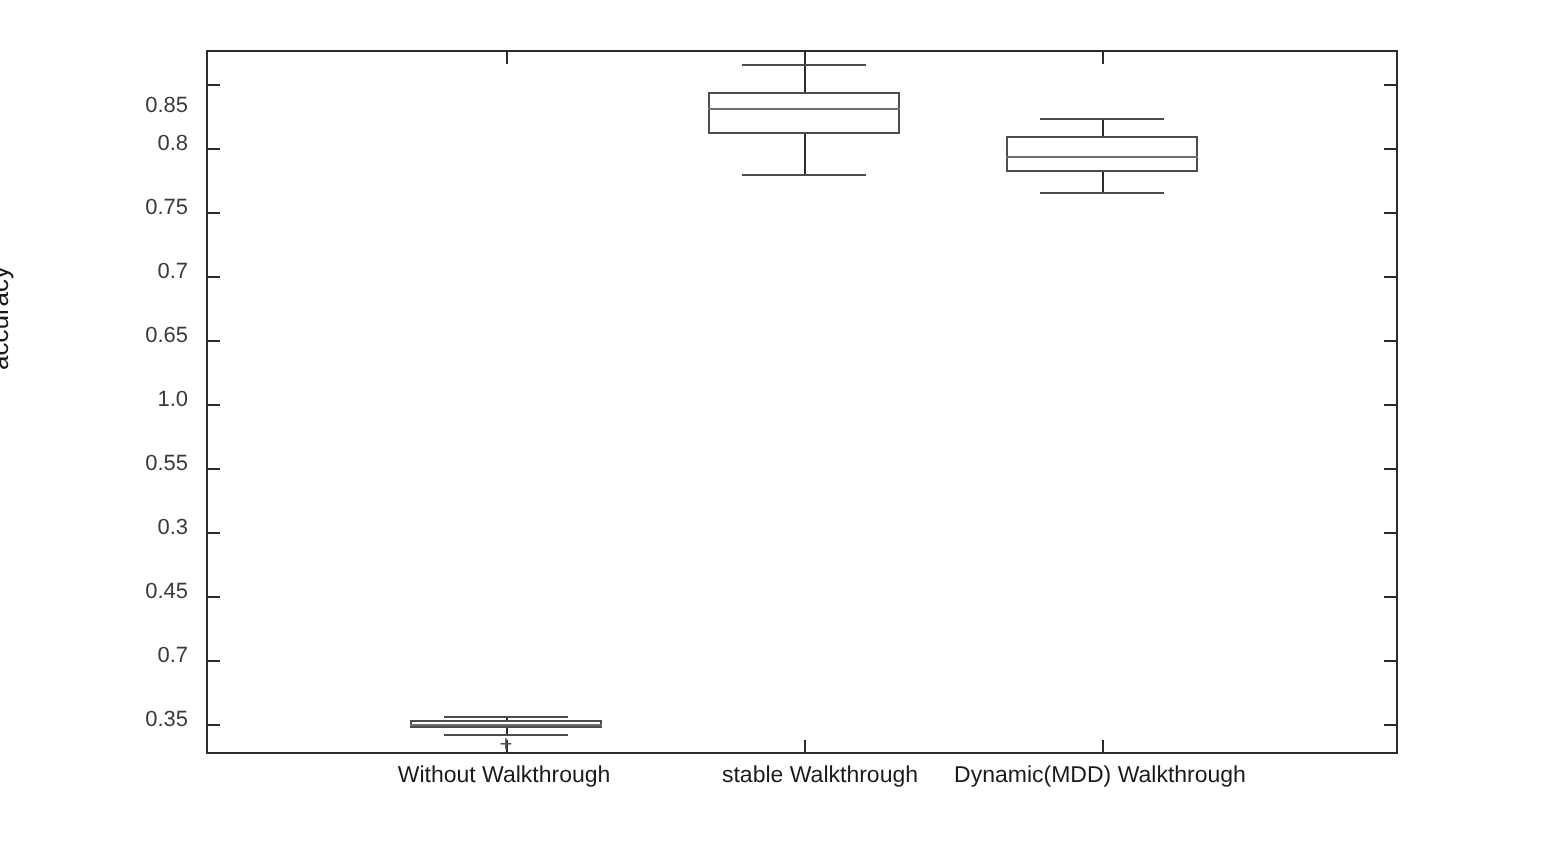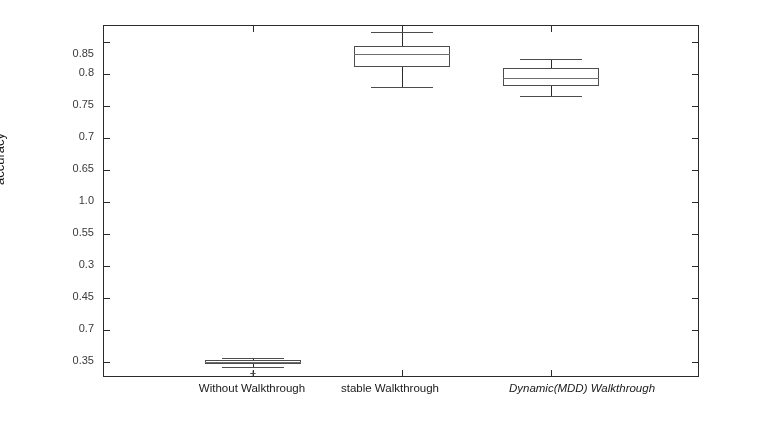--- a/index.html
+++ b/index.html
@@ -213,17 +213,17 @@
       <div class="y-tick-label" style="top: 227px;">0.55</div>
       <div class="y-tick-label" style="top: 195px;">1.0</div>
       <div class="y-tick-label" style="top: 163px;">0.65</div>
       <div class="y-tick-label" style="top: 131px;">0.7</div>
       <div class="y-tick-label" style="top: 99px;">0.75</div>
       <div class="y-tick-label" style="top: 67px; padding-left: 32px;">0.8</div>
       <div class="y-tick-label" style="top: 48px;">0.85</div>
     </div>
   <div id="x-tick-labels">
       <div class="x-tick-label" style="left: 252px;">Without Walkthrough</div>
-      <div class="x-tick-label" style="left: 390px;">stable Walkthrough</div>
-      <div class="x-tick-label" style="left: 582px; font-style: italic;">Dynamic(MDD) Walkthrough</div>
+      <div class="x-tick-label" style="left: 410px;">stable Walkthrough</div>
+      <div class="x-tick-label" style="left: 550px;">Dynamic(MDD) Walkthrough</div>
     </div>
 
 </div>
 
 </body></html>

